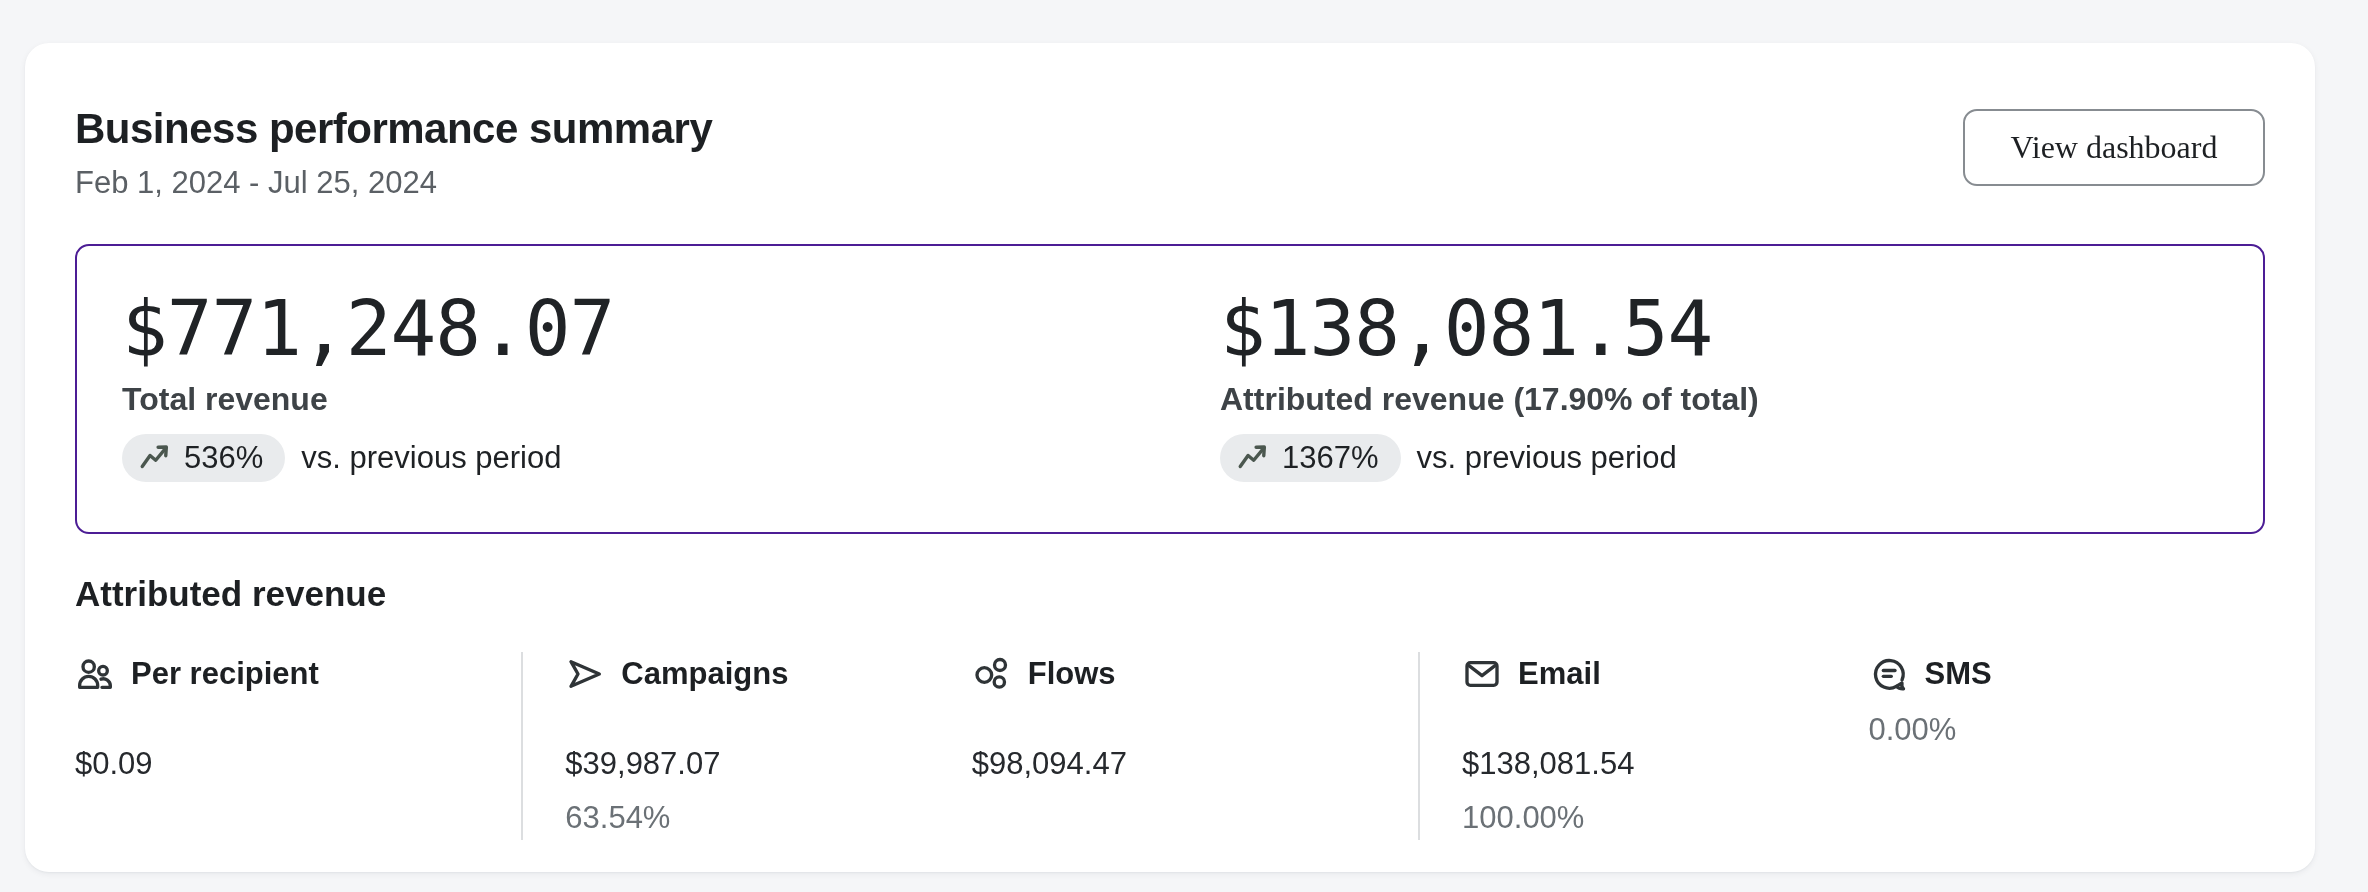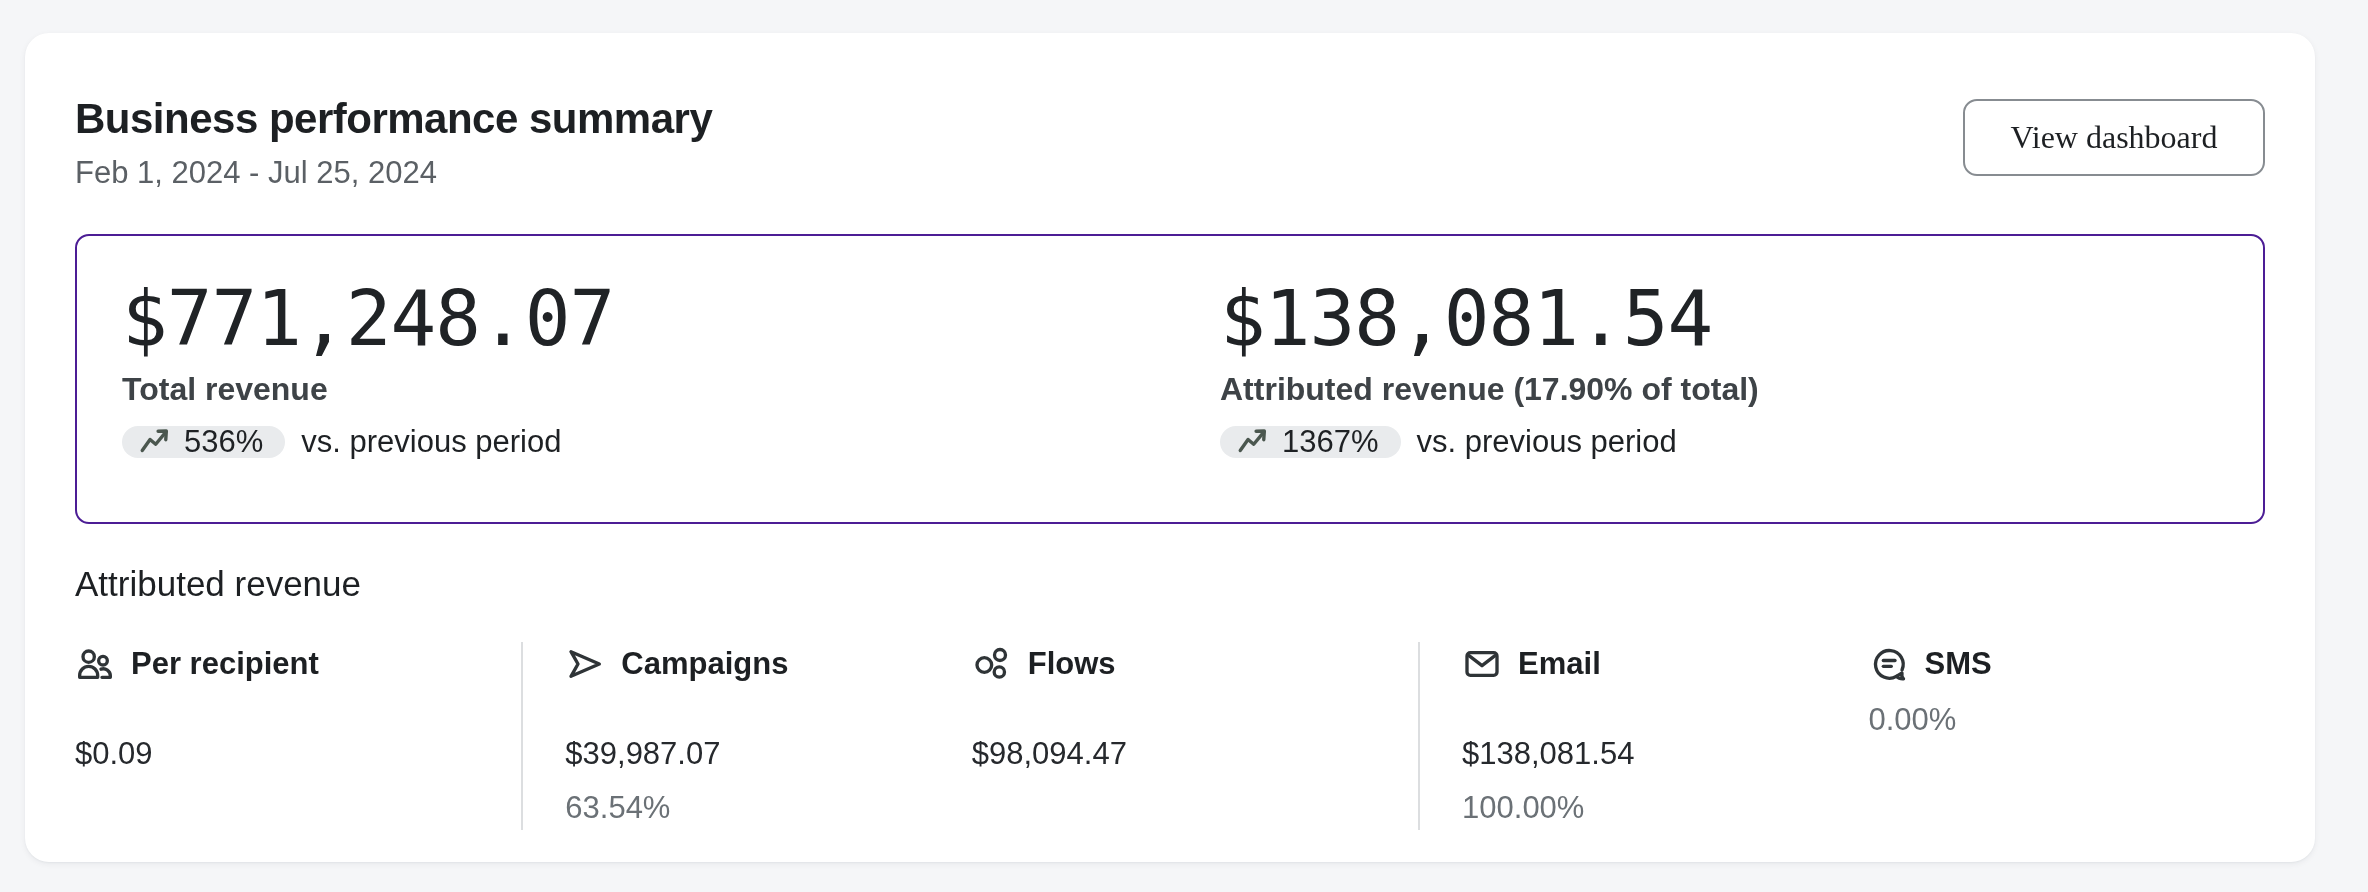--- a/index.html
+++ b/index.html
@@ -6,21 +6,21 @@
   html,body { width:2368px; height:892px; }
   body {
     background:#f5f6f8;
     font-family:"Liberation Sans", sans-serif;
     color:#1d2023;
     overflow:hidden;
     position:relative;
   }
   .card {
     position:absolute;
-    left:25px; top:33px;
+    left:25px; top:43px;
     width:2290px; height:829px;
     background:#ffffff;
     border-radius:24px;
     box-shadow:0 2px 6px rgba(20,30,45,0.06), 0 1px 2px rgba(20,30,45,0.04);
     padding:60px 50px 0 50px;
   }
   .card-header {
     display:flex;
     justify-content:space-between;
     align-items:flex-start;
@@ -84,30 +84,30 @@
     display:flex;
     align-items:center;
     gap:16px;
   }
   .trend-badge {
     display:flex;
     align-items:center;
     gap:12px;
     background:#e9ebed;
     border-radius:999px;
-    height:32px;
+    height:48px;
     padding:0 22px 0 16px;
   }
   .trend-badge svg { width:34px; height:34px; color:#4b574f; }
   .trend-value { font-size:31px; color:#1e2124; }
   .trend-comparison { font-size:31px; color:#1e2124; }
   .section-heading {
     margin-top:40px;
     font-size:35px;
-    font-weight:400;
+    font-weight:700;
     color:#1d2023;
   }
   .attr-row {
     margin-top:36px;
     display:flex;
     align-items:stretch;
   }
   .attr-col { padding-top:4px; }
   .attr-col.w-first  { width:448px; }
   .attr-col.w-mid    { width:448px; }

